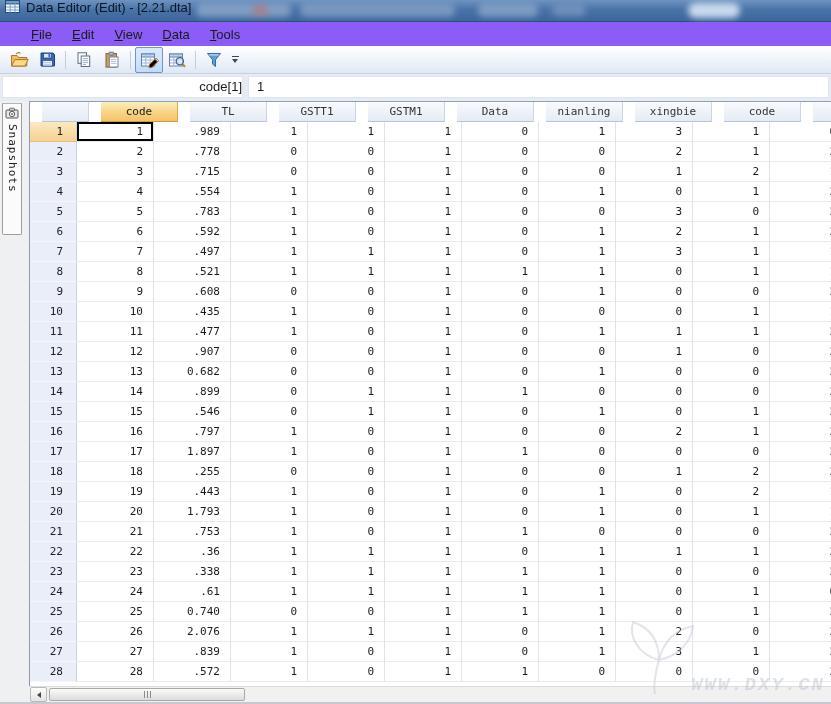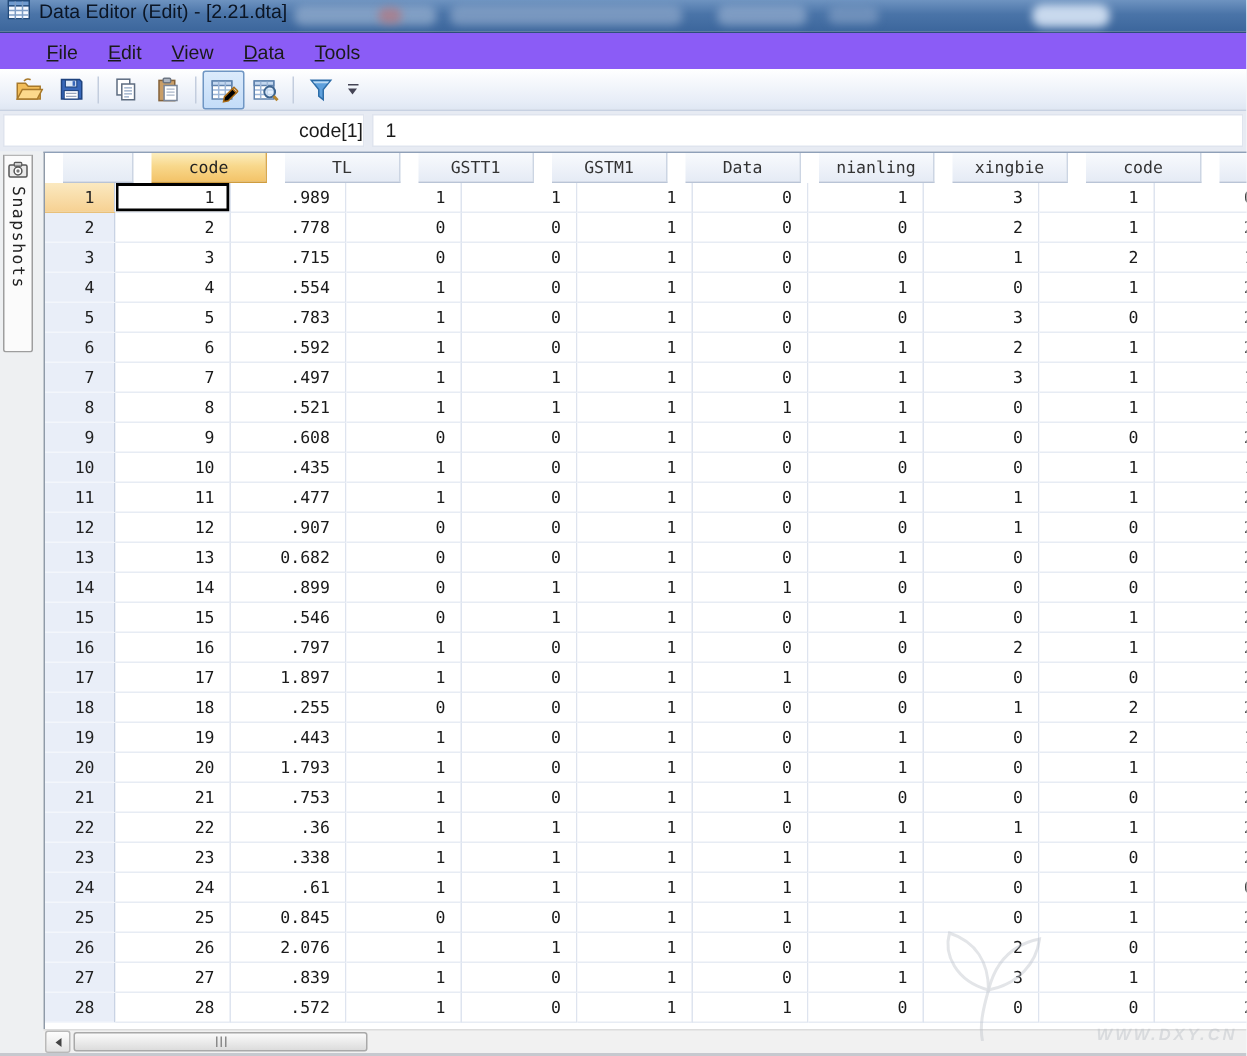--- a/index.html
+++ b/index.html
@@ -116,22 +116,22 @@
   .sb-thumb i{display:block;width:1px;height:7px;background:#8a8a8a;}
   .bottom-strip{position:absolute;left:0;top:702px;width:831px;height:2px;background:#c6c9cf;}
   .corner-strip{position:absolute;left:0;top:686px;width:29px;height:16px;background:#eef0f2;}
   
   .watermark{position:absolute;right:4px;bottom:8px;width:190px;height:70px;pointer-events:none;opacity:.55;}
   .wm-text{
     position:absolute;right:0;top:4px;font-size:27px;font-weight:bold;
     color:rgba(185,190,196,.75);letter-spacing:4px;font-family:"DejaVu Sans",sans-serif;
   }
   .wm-url{
-    position:absolute;right:2px;bottom:0;font-size:11px;font-weight:bold;font-style:italic;
-    color:rgba(185,190,196,.8);letter-spacing:2px;
+    position:absolute;right:2px;bottom:0;font-size:19px;font-weight:bold;font-style:italic;
+    color:rgba(185,190,196,.8);letter-spacing:2px;font-family:Liberation Mono, monospace;
   }
   .wm-leaf{position:absolute;left:-18px;top:-6px;}
 </style>
 </head>
 <body>
 
 <div class="titlebar">
   <svg class="appicon" viewBox="0 0 15 13">
     <rect x="0.5" y="0.5" width="14" height="12" fill="#f4f8ff" stroke="#224a7a"></rect>
     <rect x="0.5" y="0.5" width="14" height="3.4" fill="#6f9bd0" stroke="#224a7a"></rect>
@@ -573,21 +573,21 @@
       <div class="gcell">1</div>
       <div class="gcell">1</div>
       <div class="gcell">1</div>
       <div class="gcell">0</div>
       <div class="gcell">1</div>
       <div class="gcell">0</div>
     </div>
     <div class="grow">
       <div class="gcell rowhead">25</div>
       <div class="gcell">25</div>
-      <div class="gcell">0.845</div>
+      <div class="gcell">0.740</div>
       <div class="gcell">0</div>
       <div class="gcell">0</div>
       <div class="gcell">1</div>
       <div class="gcell">1</div>
       <div class="gcell">1</div>
       <div class="gcell">0</div>
       <div class="gcell">1</div>
       <div class="gcell">2</div>
     </div>
     <div class="grow">

